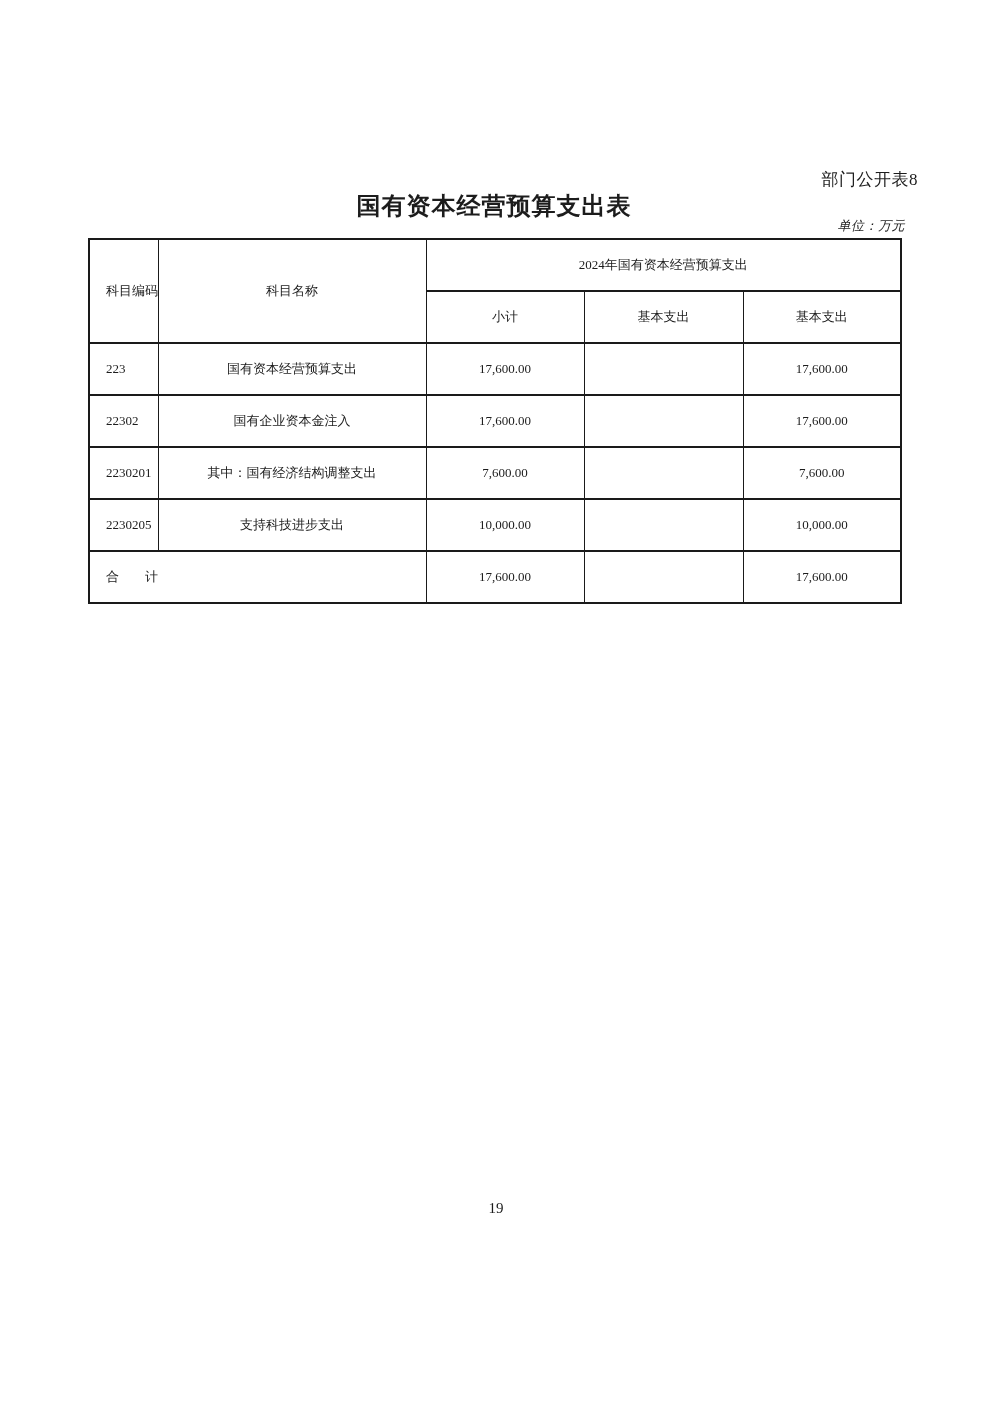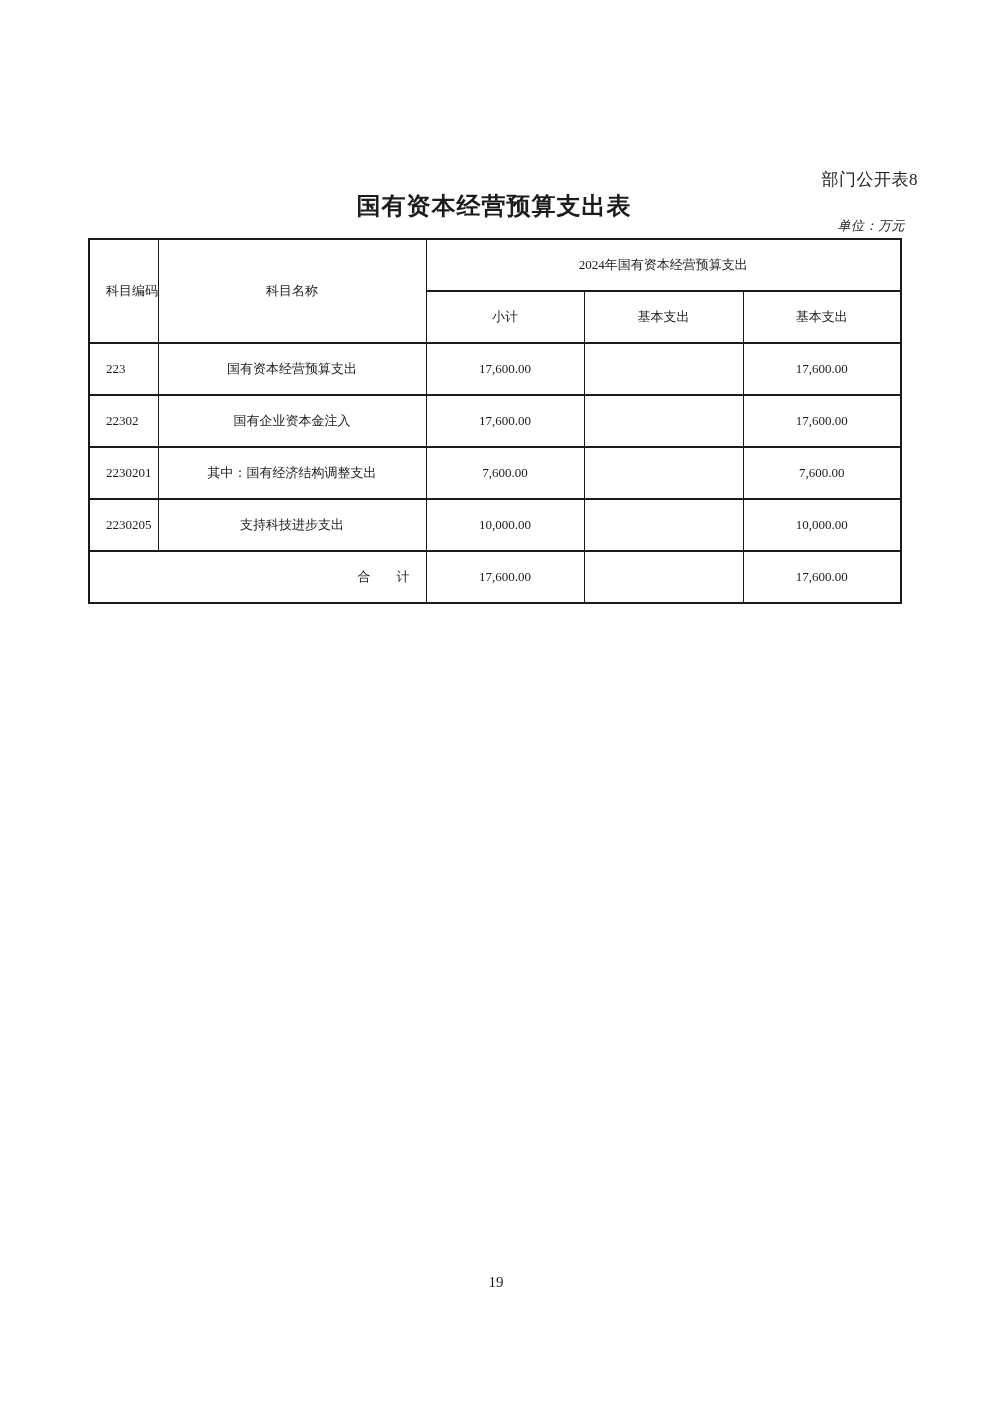--- a/index.html
+++ b/index.html
@@ -74,30 +74,30 @@
   td.name {
     text-align: center;
     vertical-align: middle;
   }
   td.num {
     text-align: center;
     padding-right: 8px;
     vertical-align: middle;
   }
   td.total-label {
-    text-align: right;
+    text-align: left;
     vertical-align: middle;
   }
   .ind0 { padding-left: 4px; }
   .ind1 { padding-left: 17px; }
   .ind2 { padding-left: 29px; }
   .ind3 { padding-left: 66px; margin-top: 32px; }
   .page-number {
     position: absolute;
-    top: 1274px;
+    top: 1200px;
     left: 0;
     width: 992px;
     text-align: center;
     font-size: 15px;
   }
 </style>
 </head>
 <body>
 
 <div class="page">

